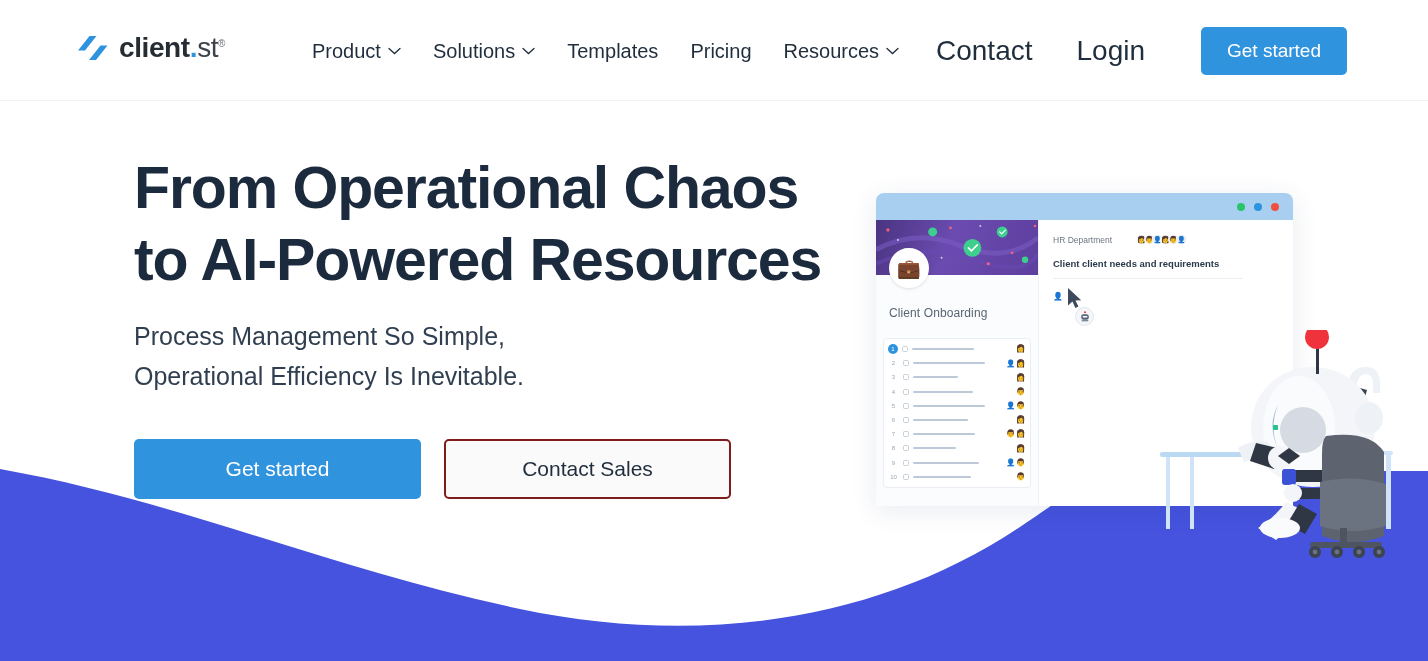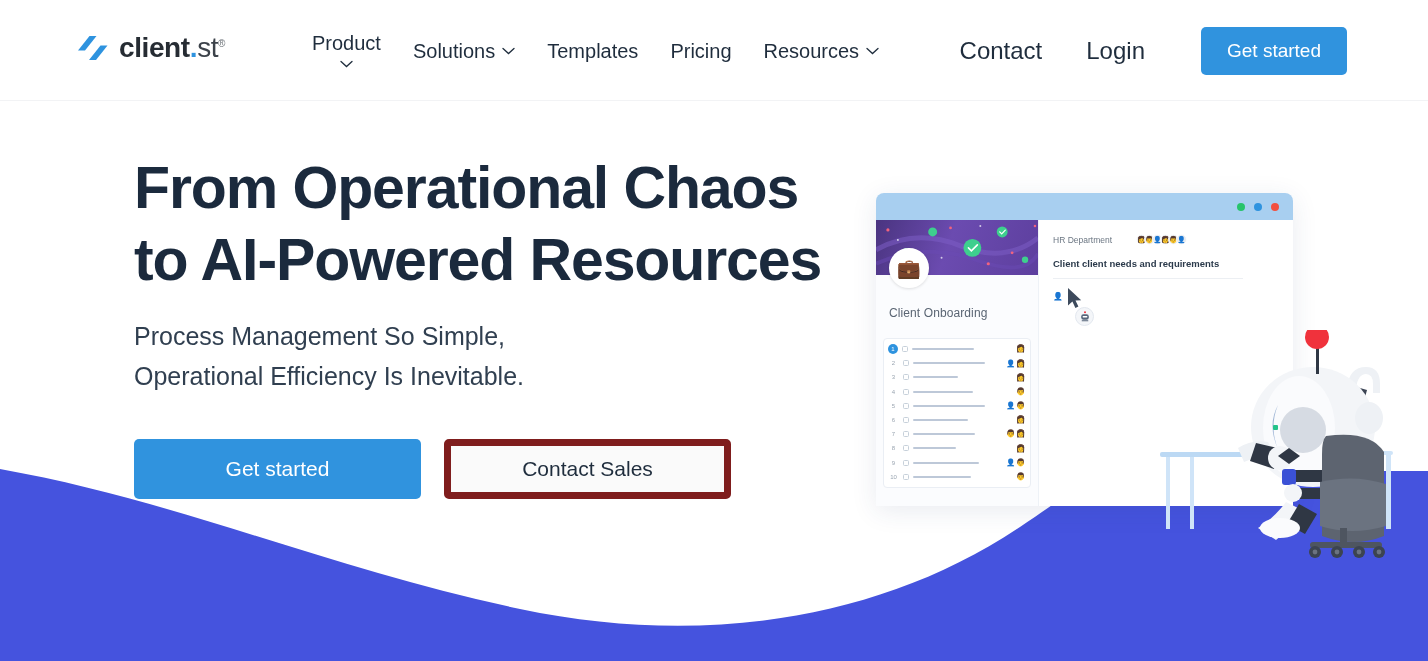--- a/index.html
+++ b/index.html
@@ -28,25 +28,25 @@
   .logo-text .dot { color:#2e93df; }
   .logo-text .st { font-weight:400; color:#3c424a;margin-top:19px; }
   .logo-text .reg { font-size:10px; vertical-align:super; font-weight:400; color:#6a7076; }
 
   .nav { position:absolute; left:312px; top:0; height:101px; display:flex; align-items:center; gap:0; }
   .nav-item {
     display:flex; align-items:center; gap:7px;
     font-size:20px; color:#1f2d3d; cursor:pointer;
     padding:0 16px; line-height:1; white-space:nowrap;
   }
-  .nav-item:first-child { padding-left:0;flex-direction:column; }
+  .nav-item:first-child { padding-left:0; }
   .chev { display:block; width:13px; height:8px; }
 
   .nav-right { position:absolute; right:81px; top:0; height:101px; display:flex; align-items:center; gap:0; }
-  .nav-link { font-size:24px; color:#1f2d3d; cursor:pointer; padding:0 22px; white-space:nowrap; line-height:1; }
+  .nav-link { font-size:28px; color:#1f2d3d; cursor:pointer; padding:0 22px; white-space:nowrap; line-height:1; }
   .btn-getstarted-nav {
     margin-left:34px;
     background:#3093de; color:#fff;
     font-size:19px;
     padding:0 26px; height:48px; line-height:48px;
     border-radius:5px; border:none; cursor:pointer;
     font-family:inherit; white-space:nowrap;
   }
 
   
@@ -57,21 +57,21 @@
   .subhead { margin-top:20px; color:#303f50; font-size:25px; line-height:40px; font-weight:400; }
   .subhead span { display:block; }
 
   .cta-row { margin-top:43px; display:flex; gap:23px; }
   .btn-primary {
     background:#3093de; color:#fff; border:none;
     width:287px; height:60px; border-radius:5px;
     font-size:21px; cursor:pointer; font-family:inherit;
   }
   .btn-secondary {
-    background:#fafafa; color:#1f2d3d; border:7px solid #7f1d1d;
+    background:#fafafa; color:#1f2d3d; border:2px solid #7f1d1d;
     width:287px; height:60px; border-radius:5px;
     font-size:21px; cursor:pointer; font-family:inherit;
   }
 
   
   .illus { position:absolute; left:860px; top:180px; width:568px; height:400px; z-index:15; }
 
   .appwin {
     position:absolute; left:16px; top:13px; width:417px; height:313px;
     background:#fff; border-radius:8px 8px 0 0;

